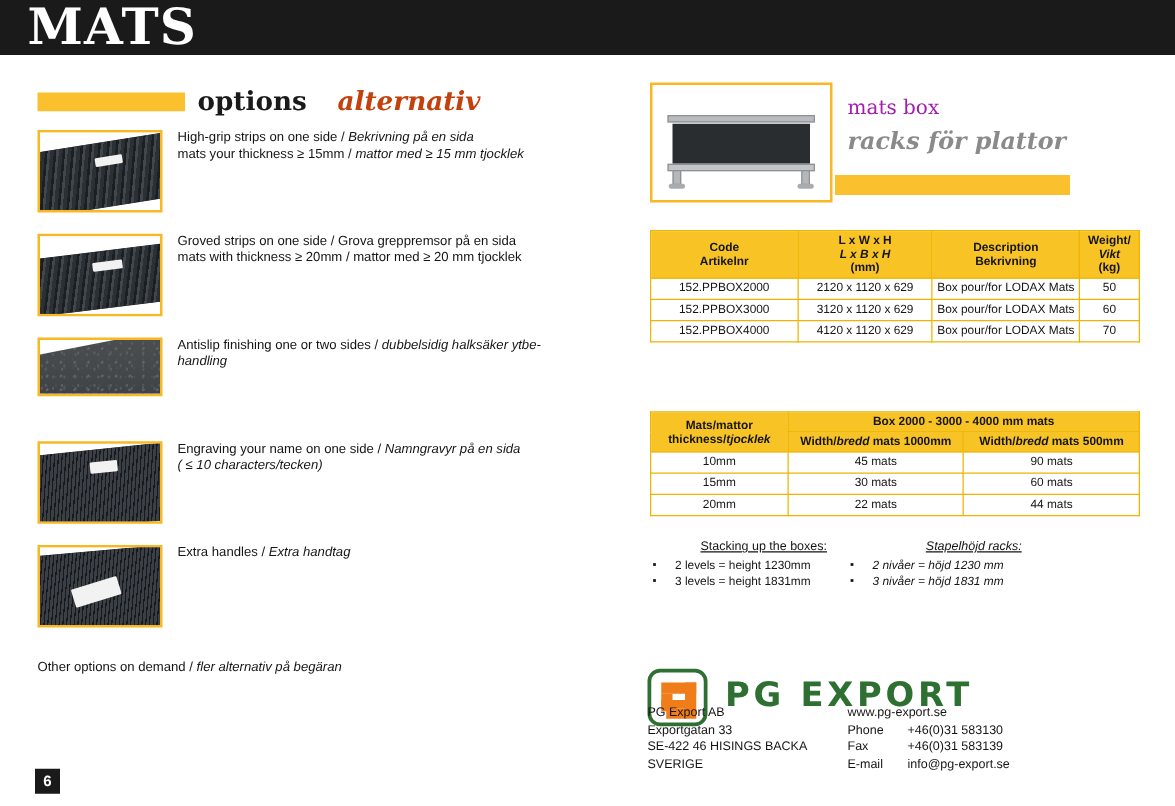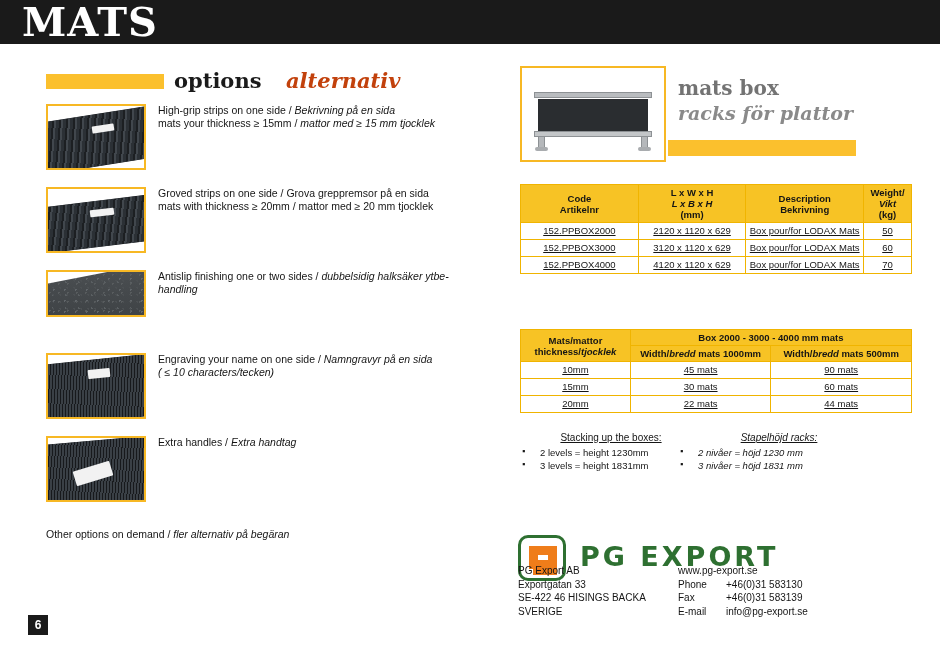--- a/index.html
+++ b/index.html
@@ -17,21 +17,21 @@
     background: #1a1a1a;
   }
   .banner-title {
     position: absolute; left: 22px; top: 0px;
     font-family: "DejaVu Serif", serif;
     font-weight: bold; font-size: 40px; letter-spacing: 1px;
     color: #ffffff; line-height: 44px;
   }
 
   
-  .left-col { position: absolute; left: 16px; top: 44px; width: 480px; height: 432px; }
+  .left-col { position: absolute; left: 0; top: 44px; width: 480px; height: 432px; }
 
   .sec-head { position: absolute; left: 30px; top: 24px; width: 340px; height: 26px; }
   .sec-head .bar {
     position: absolute; left: 0; top: 6px; width: 118px; height: 15px;
     background: #fbc02d;
   }
   .sec-head .t1 {
     position: absolute; left: 128px; top: 0;
     font-family: "DejaVu Serif", serif; font-weight: bold; font-size: 21px;
     color: #1a1a1a;
@@ -104,21 +104,21 @@
   }
   .rack { position: absolute; left: 12px; top: 24px; width: 118px; height: 56px; }
   .rack-frame-top { position: absolute; left: 0; top: 0; width: 118px; height: 6px; background: #b9bcbf; border: 1px solid #8d9194; }
   .rack-body { position: absolute; left: 4px; top: 7px; width: 110px; height: 32px; background: #2a2d30; }
   .rack-frame-bot { position: absolute; left: 0; top: 39px; width: 118px; height: 6px; background: #c3c6c8; border: 1px solid #8d9194; }
   .rack-leg { position: absolute; top: 44px; width: 7px; height: 12px; background: #b5b8bb; border: 1px solid #8d9194; }
   .rack-foot { position: absolute; top: 55px; width: 13px; height: 4px; background: #a9acaf; border-radius: 2px; }
 
   .box-title-1 {
     position: absolute; left: 158px; top: 10px;
-    font-family: "DejaVu Serif", serif; font-weight: bold; font-size: 20px; color: #737373;
+    font-family: "DejaVu Serif", serif; font-weight: normal; font-size: 16px; color: #a21caf;
   }
   .box-title-2 {
     position: absolute; left: 158px; top: 36px;
     font-family: "DejaVu Serif", serif; font-weight: bold; font-style: italic;
     font-size: 19px; color: #8a8a8a;
   }
   .box-bar {
     position: absolute; left: 148px; top: 74px; width: 188px; height: 16px; background: #fbc02d;
   }
 
@@ -127,21 +127,21 @@
     position: absolute; border-collapse: collapse; font-size: 9.5px; color: #151515;
   }
   table.tbl td, table.tbl th {
     border: 1px solid #f0b400; text-align: center; vertical-align: middle;
     padding: 2px 3px; font-weight: normal;
   }
   table.tbl th {
     background: #f7c325; font-weight: bold; line-height: 11px; color: #151515;
   }
   table.tbl th i { font-style: italic; margin-top: 28px; }
-  table.tbl td { background: #ffffff; line-height: 12px; height: 15px; text-decoration: underline; }
+  table.tbl td { background: #ffffff; line-height: 12px; height: 15px; }
 
   #table-products { left: 10px; top: 140px; width: 392px; }
   #table-capacity { left: 10px; top: 285px; width: 392px; }
 
   
   .notes { position: absolute; left: 6px; top: 388px; width: 420px; font-size: 9.5px; color: #151515; }
   .notes .col { position: absolute; top: 0; }
   .notes .col.en { left: 0; width: 190px; }
   .notes .col.sv { left: 158px; width: 210px; font-style: italic; }
   .notes h4 { font-size: 10px; font-weight: normal; text-decoration: underline; margin-bottom: 3px; text-align: center; }

